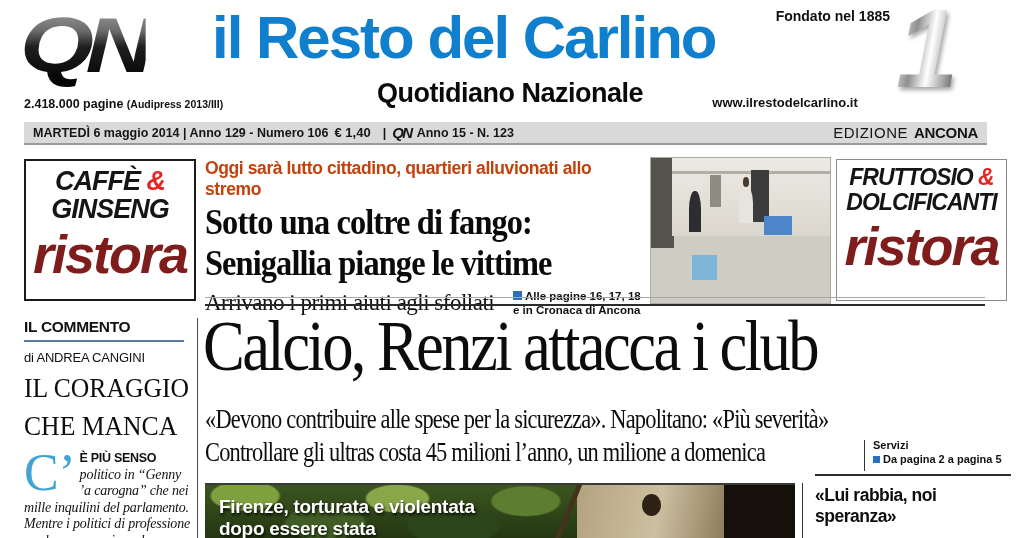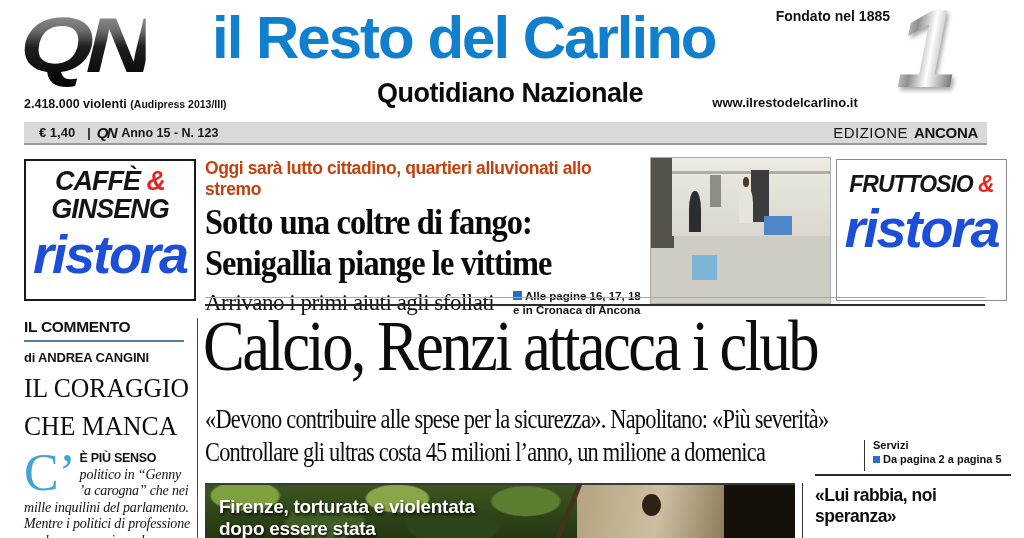--- a/index.html
+++ b/index.html
@@ -46,26 +46,26 @@
   .date-bar .sep { margin:0 6px; }
   .date-bar .price { font-weight:700; font-size:13px; }
   .date-bar .qn-small { font-style:italic; font-weight:900; font-size:15px; letter-spacing:-1.5px; margin-right:5px; }
   .date-bar .edition { margin-left:auto; display:flex; align-items:baseline; }
   .date-bar .ed-label { font-weight:400; font-size:15px; letter-spacing:.5px; margin-right:6px; }
   .date-bar .ed-name { font-weight:900; font-size:15px; letter-spacing:-0.3px; }
 
   
   .ad { box-sizing:border-box; background:#fff; text-align:center; overflow:hidden; }
   .ad-left  { left:24px;  top:159px; width:172px; height:142px; border:2px solid #1a1a1a; padding-top:6px; }
-  .ad-right { left:836px; top:159px; width:171px; height:142px; border:1px solid #8a8a8a; padding-top:12px; }
+  .ad-right { left:836px; top:159px; width:171px; height:142px; border:1px solid #8a8a8a; padding-top:5px; }
   .ad-line  { font-style:italic; font-weight:900; letter-spacing:-1px; color:#151515; }
   .ad-left  .ad-line { font-size:27px; line-height:28px; }
   .ad-right .ad-line { font-size:23px; line-height:25px; }
   .ad-amp { color:#e5251f; }
-  .ristora { font-style:italic; font-weight:900; font-size:54px; line-height:62px; letter-spacing:-2px; color:#1d4ed8; }
+  .ristora { font-style:italic; font-weight:900; font-size:54px; line-height:62px; letter-spacing:-2px; color:#7f1d1d; }
 
   
   .center-top { left:205px; top:158px; width:440px; }
   .kicker { font-weight:700; font-size:17.5px; letter-spacing:-0.4px; color:#c2410c; }
   .ts-headline {
     margin-top:3px; font-family:"Liberation Serif", serif; font-weight:700;
     font-size:36px; line-height:38px; letter-spacing:-1px; color:#0a0a0a;
     transform:scaleX(.9); transform-origin:left; white-space:nowrap;
   }
   .ts-deck-row { display:flex; margin-top:8px; align-items:flex-start; width:440px; }
@@ -99,21 +99,21 @@
   }
   .pf-crate1 { top:40%; left:63%; width:16%; height:13%; background:#4d87c9; }
   .pf-crate2 { bottom:16%; left:23%; width:14%; height:17%; background:#7fb4d9; }
 
   .rule-gray { left:205px; top:297px; width:780px; height:1px; background:#a8a8a8; }
   .rule-dark { left:205px; top:304px; width:780px; height:2px; background:#2b2b2b; }
 
   
   .commentary { left:24px; top:318px; width:166px; }
   .sec-label { font-size:15.5px; font-weight:900; letter-spacing:-0.3px; border-bottom:2px solid #5a7ca3; padding-bottom:4px; width:160px; }
-  .byline { margin-top:8px; font-size:13px; font-weight:700; letter-spacing:-0.2px; }
+  .byline { margin-top:8px; font-size:13px; font-weight:400; letter-spacing:-0.2px; }
   .cm-title { margin-top:9px; font-family:"Liberation Serif", serif; font-size:27px; line-height:29px; letter-spacing:0; transform:scaleX(.95); transform-origin:left; white-space:nowrap; color:#0d0d0d; }
   .cm-body { margin-top:9px; font-family:"Liberation Serif", serif; font-style:italic; font-size:14px; line-height:16.5px; letter-spacing:-0.2px; color:#111; }
   .dropcap { float:left; font-style:normal; font-family:"Liberation Serif", serif; font-size:52px; line-height:40px; color:#45a3d4; margin:3px 4px 0 0; }
   .lead { font-style:normal; font-weight:700; font-family:"Liberation Sans", sans-serif; font-size:12.5px; letter-spacing:-0.3px; }
   .vdiv-left { left:197px; top:318px; width:1px; height:220px; background:#4a4a4a; }
 
   
   .main-headline {
     left:203px; top:306px; font-family:"Liberation Serif", serif; font-size:72px; line-height:80px;
     letter-spacing:-3px; color:#0c0c0c; white-space:nowrap;
@@ -155,25 +155,26 @@
 
 <div id="page">
 
   <div class="abs qn-logo">QN</div>
   <div class="abs masthead-subtitle">Quotidiano Nazionale</div>
   <div class="abs masthead-title">il Resto del Carlino</div>
   <div class="abs founded">Fondato nel 1885</div>
   <div class="abs big-one">1</div>
   <div class="abs website">www.ilrestodelcarlino.it</div>
   <div class="abs readers">
-    <span>2.418.000 violenti</span>
+    <span>2.418.000 pagine</span>
     <span class="src">(Audipress 2013/III)</span>
   </div>
 
   <div class="abs date-bar">
+    <span>MARTEDÌ 6 maggio 2014  |  Anno 129 - Numero 106</span>
     <span class="sep price">€ 1,40</span>
     <span class="sep">|</span>
     <span class="qn-small">QN</span>
     <span>Anno 15 - N. 123</span>
     <span class="edition">
       <span class="ed-label">EDIZIONE</span>
       <span class="ed-name">ANCONA</span>
     </span>
   </div>
 
@@ -210,20 +211,21 @@
     <div class="pf-debris"></div>
     <div class="pf-crate1"></div>
     <div class="pf-crate2"></div>
   </div>
 
   <div class="abs ad ad-right">
     <div class="ad-line">
       <span>FRUTTOSIO</span>
       <span class="ad-amp">&amp;</span>
     </div>
+    <div class="ad-line">DOLCIFICANTI</div>
     <div class="ristora">ristora</div>
   </div>
 
   <div class="abs rule-gray"></div>
   <div class="abs rule-dark"></div>
 
   <div class="abs commentary">
     <div class="sec-label">IL COMMENTO</div>
     <div class="byline">di ANDREA CANGINI</div>
     <div class="cm-title">IL CORAGGIO</div>

